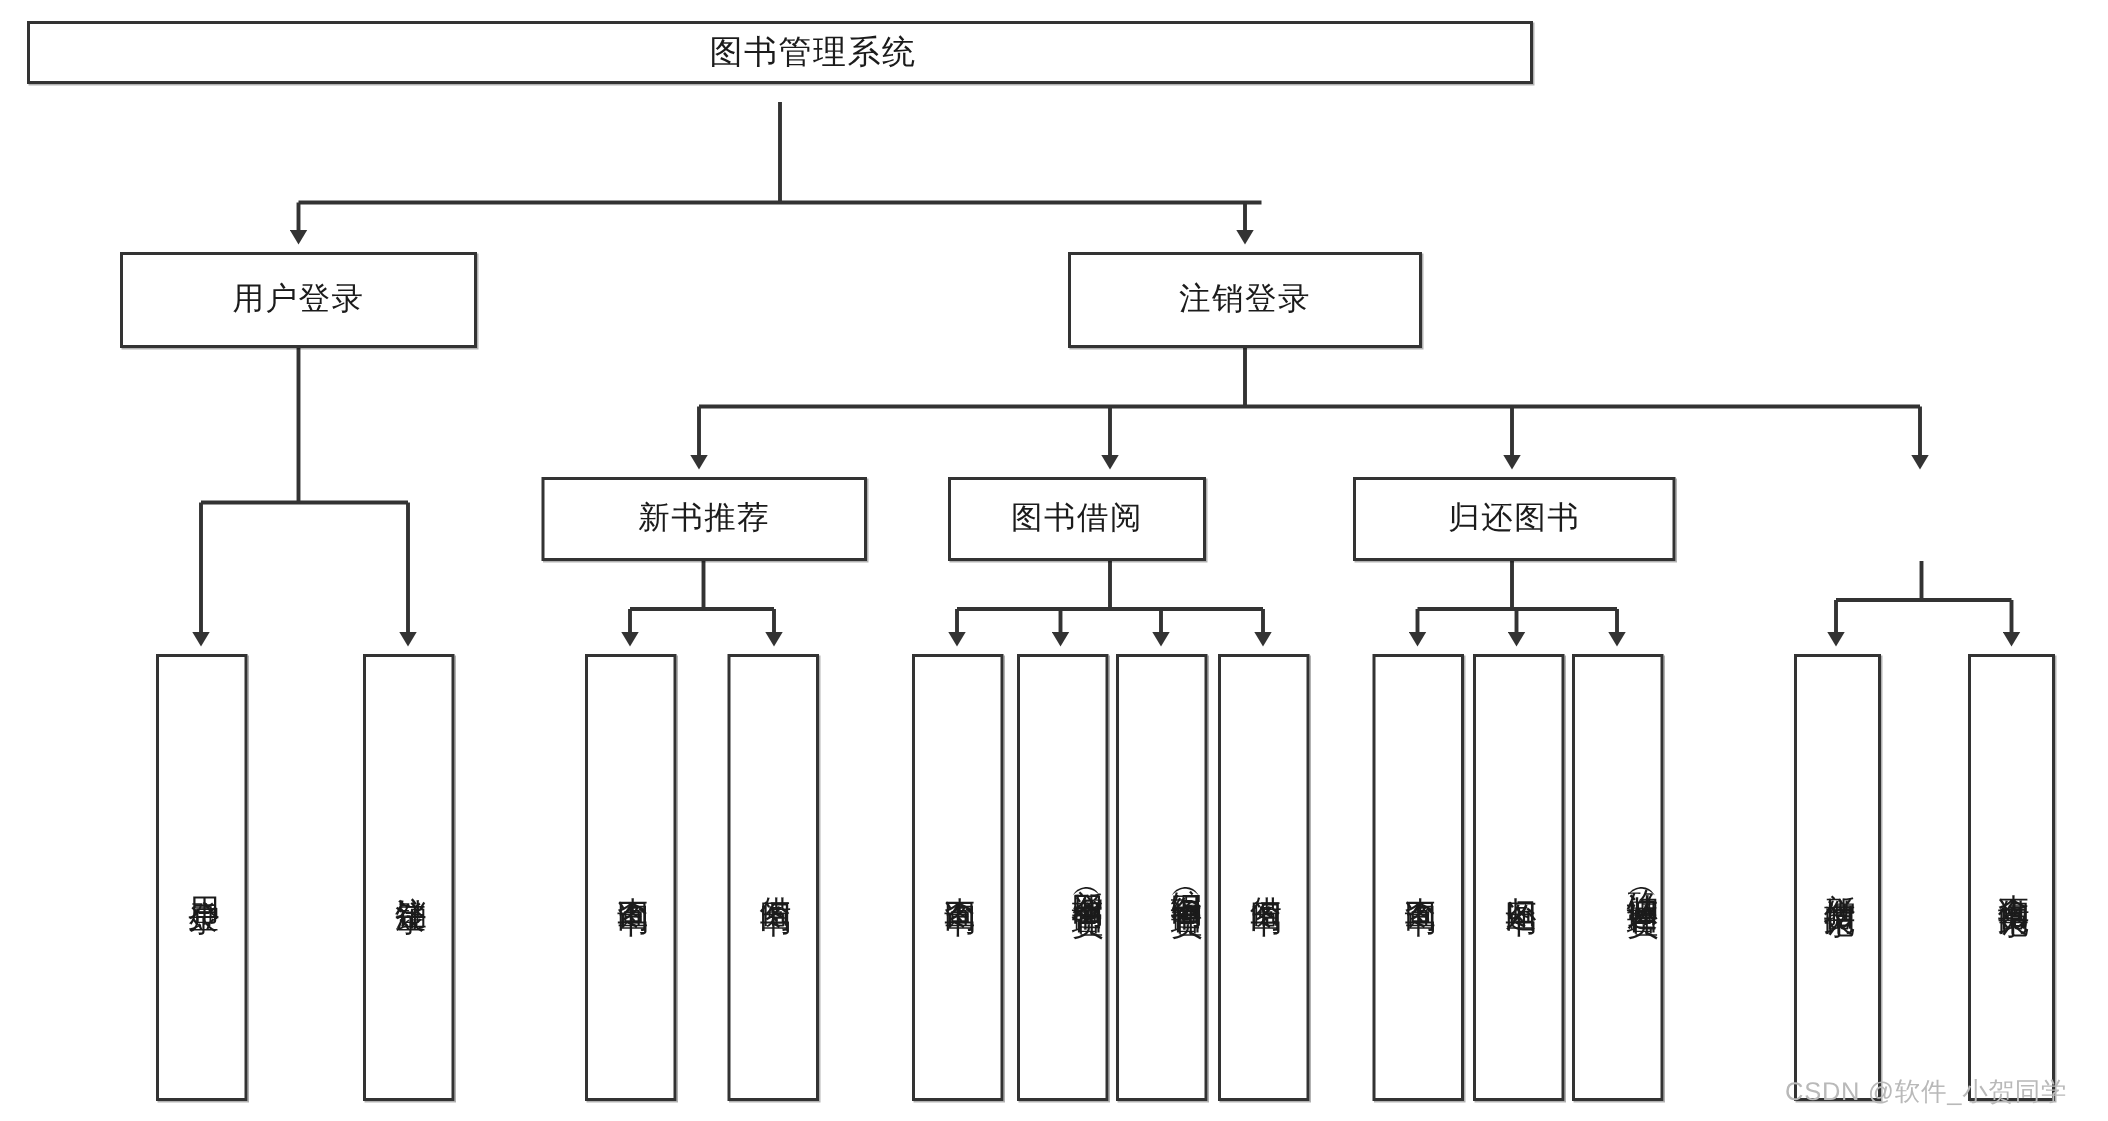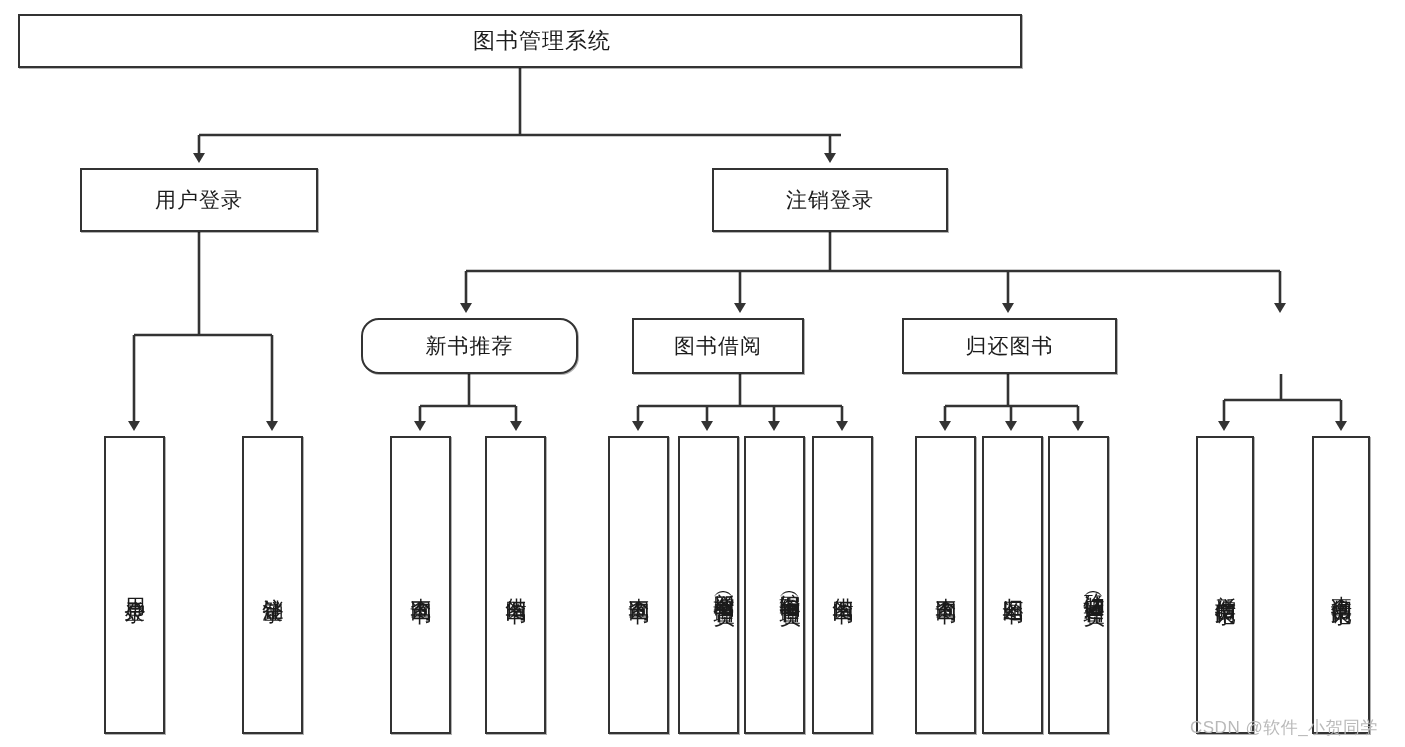--- a/index.html
+++ b/index.html
@@ -120,32 +120,32 @@
       <path d="M1011,406 L1011,422" marker-end="url(#arrow)"></path>
       <path d="M1078,406 L1078,422" marker-end="url(#arrow)"></path>
 
       <path d="M1281,374 L1281,400"></path>
       <path d="M1224,400 L1341,400"></path>
       <path d="M1224,400 L1224,422" marker-end="url(#arrow)"></path>
       <path d="M1341,400 L1341,422" marker-end="url(#arrow)"></path>
     </g>
   </svg>
 
-  <div class="node node-h node-root" style="left:18px; top:14px; width:1004px; height:54px;padding-left:44px;">
+  <div class="node node-h node-root" style="left:18px; top:14px; width:1004px; height:42px;padding-left:44px;">
     <span>图书管理系统</span>
   </div>
 
   <div class="node node-h" style="left:80px; top:168px; width:238px; height:64px;">
     <span>用户登录</span>
   </div>
   <div class="node node-h" style="left:712px; top:168px; width:236px; height:64px;">
     <span>注销登录</span>
   </div>
 
-  <div class="node node-h" style="left:361px; top:318px; width:217px; height:56px;border-radius:18px;">
+  <div class="node node-h" style="left:361px; top:318px; width:217px; height:56px;">
     <span>新书推荐</span>
   </div>
   <div class="node node-h" style="left:632px; top:318px; width:172px; height:56px;">
     <span>图书借阅</span>
   </div>
   <div class="node node-h" style="left:902px; top:318px; width:215px; height:56px;">
     <span>归还图书</span>
   </div>
 
   <div class="node node-v mid" style="left:104px; top:436px; width:61px; height:298px;">

